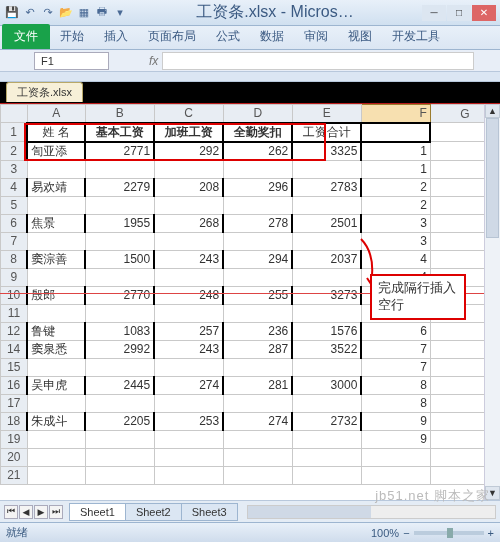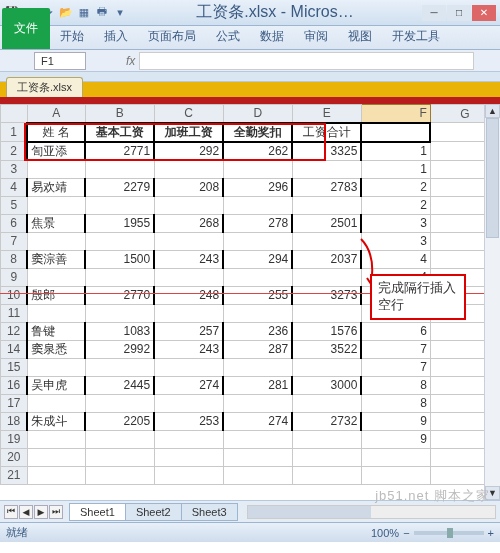--- a/index.html
+++ b/index.html
@@ -6,29 +6,29 @@
 body{width:500px;height:553px;background:#fff;overflow:hidden;font-size:12px;color:#333;position:relative}
 .titlebar{height:26px;background:linear-gradient(#e8f0f9,#d0e0f0);display:flex;align-items:center;padding:0 4px;border-bottom:1px solid #9db5d0}
 .qat{display:flex;gap:2px;align-items:center}
 .qat span{width:16px;height:16px;display:inline-flex;align-items:center;justify-content:center;color:#4a6a95;font-size:11px;cursor:pointer}
 .win-title{flex:1;text-align:center;font-size:16px;color:#3b5a82}
 .sysbtns{display:flex;gap:1px}
 .sysbtns div{width:24px;height:16px;display:flex;align-items:center;justify-content:center;font-size:10px;cursor:pointer}
 .min,.max{background:#dce6f1}
 .close{background:#d66;color:#fff}
 .ribbon-tabs{height:24px;background:linear-gradient(#e8f0f9,#dbe6f3);display:flex;align-items:flex-end;padding-left:2px;border-bottom:1px solid #9db5d0}
-.file-tab{background:#19a24a;color:#fff;padding:12px 12px;font-size:12px;cursor:pointer;border-radius:2px 2px 0 0}
+.file-tab{background:#19a24a;color:#fff;padding:4px 12px;font-size:12px;cursor:pointer;border-radius:2px 2px 0 0}
 .rtab{padding:4px 10px;font-size:12px;color:#3b5a82;cursor:pointer}
 .namebox-row{height:22px;background:#e8eef7;display:flex;align-items:center;border-bottom:1px solid #b8c8dc;padding:2px 6px}
-.namebox{width:52px;height:18px;background:#fff;border:1px solid #aab;display:flex;align-items:center;padding:0 6px;font-size:11px;margin-left:28px}
+.namebox{width:75px;height:18px;background:#fff;border:1px solid #aab;display:flex;align-items:center;padding:0 6px;font-size:11px;margin-left:28px}
 .fx-area{display:flex;align-items:flex-end;margin-left:40px;gap:6px}
 .fx{font-style:italic;color:#777;font-size:12px}
 .fbar{flex:1;height:18px;background:#fff;border:1px solid #ccc;margin-left:4px;margin-right:20px}
 .ribbon-collapse{height:10px;background:#dbe6f3;border-bottom:1px solid #b8c8dc}
-.booktabs{height:22px;background:#eab308;border-bottom:7px solid #b91c1c;display:flex;align-items:flex-end;padding-left:6px}
+.booktabs{height:22px;background:#000000;border-bottom:1px solid #b91c1c;display:flex;align-items:flex-start;padding-left:6px}
 .booktab{background:#f7f0d8;border:1px solid #b8a868;border-bottom:none;padding:2px 10px;font-size:11px;border-radius:3px 3px 0 0}
 .grid-wrap{position:relative;height:396px;overflow:hidden;background:#fff}
 table{border-collapse:collapse;width:100%;table-layout:fixed}
 th,td{border:1px solid #c9c9c9;height:18px;font-size:12px;padding:0 3px;white-space:nowrap;overflow:hidden}
 th{background:#e8edf3;font-weight:normal;text-align:center;color:#555}
 .rowh{background:#e8edf3;text-align:center;color:#555;width:24px}
 .colA{width:52px}
 .colB{width:62px}
 .colC{width:62px}
 .colD{width:62px}

